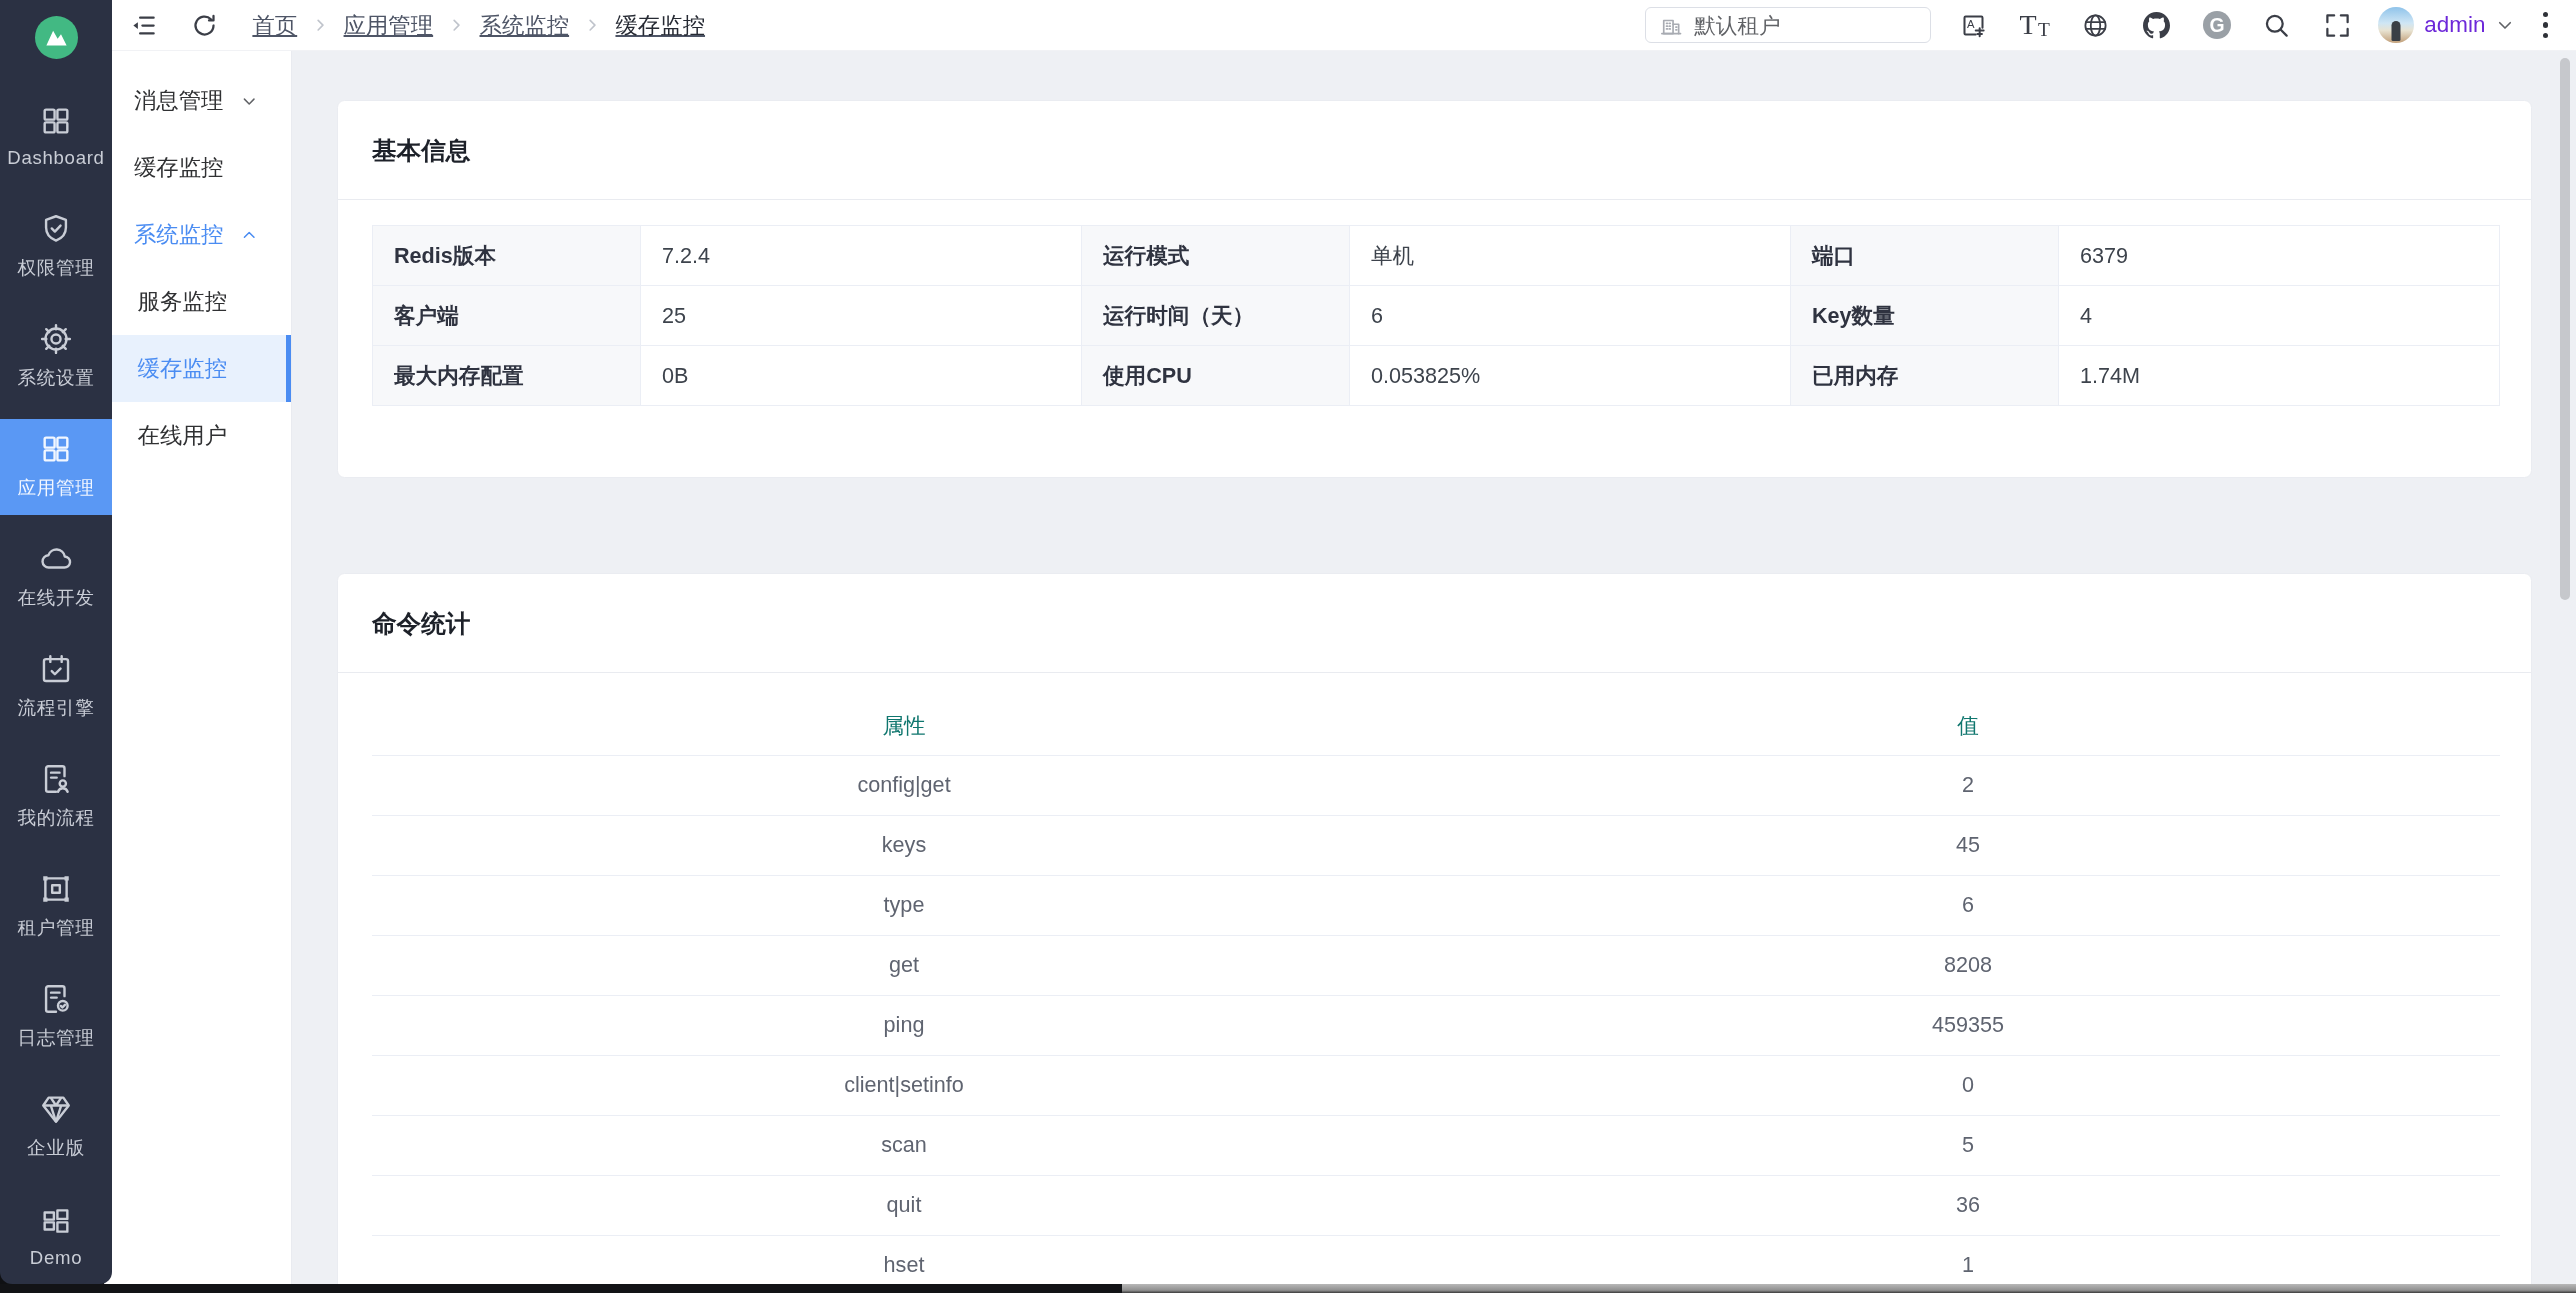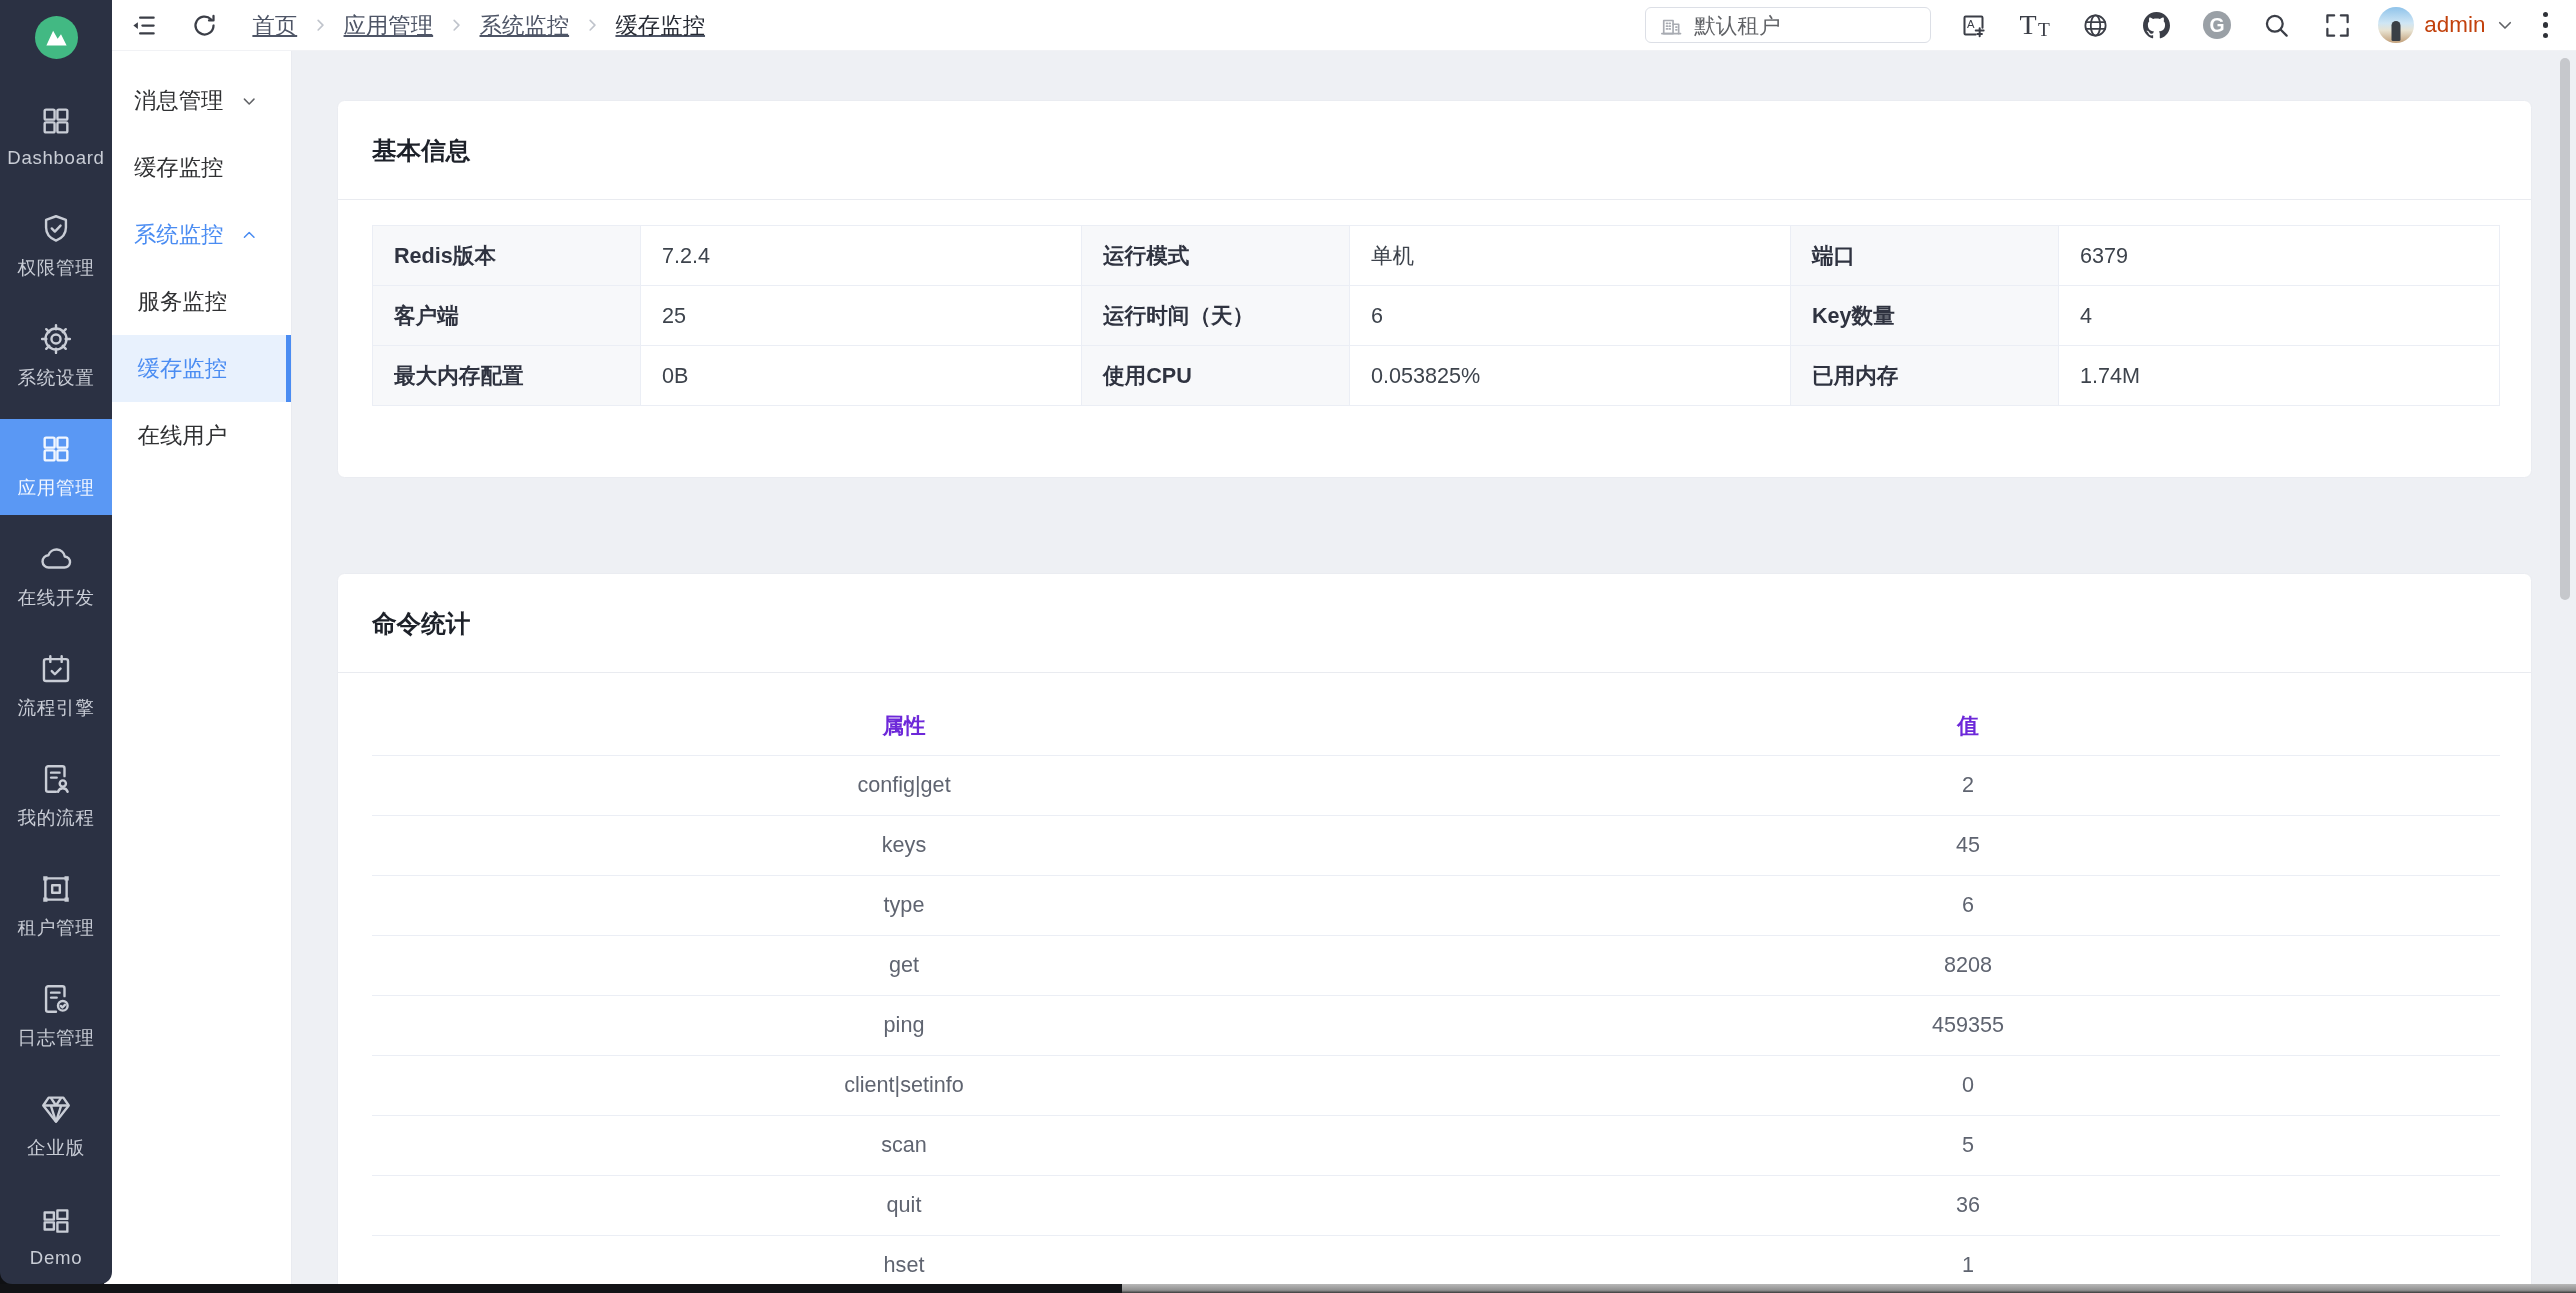--- a/index.html
+++ b/index.html
@@ -31,21 +31,21 @@
     display:flex; align-items:center; padding:0 13.4px; margin-right:27px; cursor:pointer; background:#fff; }
   .tenant-select .b-icon { color:#a8abb2; margin-right:12px; display:inline-flex; }
   .tenant-select .b-icon svg { width:22.4px; height:22.4px; }
   .tenant-select .tenant-text { font-size:21.6px; color:#606266; }
   .tool-icons { display:flex; align-items:center; gap:31px; margin-right:25px; }
   .avatar { width:36px; height:36px; border-radius:50%; overflow:hidden; position:relative; cursor:pointer;
     background:linear-gradient(#8fc3ea 0%,#cfe6f5 45%,#e8e3d2 65%,#c2a07a 100%); flex:0 0 auto; }
   .avatar .fig { position:absolute; left:50%; top:40%; transform:translateX(-50%);
     width:9px; height:19.4px; background:#3a3f46; border-radius:4.5px 4.5px 1.5px 1.5px; }
   .user-wrap { display:flex; align-items:center; gap:10.4px; cursor:pointer; margin-right:19.4px; }
-  .user-name { font-size:22.4px; color:#c2410c; }
+  .user-name { font-size:22.4px; color:#6d28d9; }
   .chev { color:#606266; display:inline-flex; } .chev svg{ width:18px; height:18px; }
   .more-dots { width:25px; height:33px; display:flex; flex-direction:column; align-items:center;
     justify-content:center; gap:5.2px; cursor:pointer; margin-right:4.5px; }
   .more-dots i { width:5.2px; height:5.2px; border-radius:50%; background:#2f3238; }
 
   
   .side-nav { position:absolute; left:0; top:0; width:112px; height:1284px; background:#2b3143;
     border-radius:0 0 12px 12px; z-index:4; display:flex; flex-direction:column; align-items:stretch;gap:14px; }
   .logo-wrap { height:75px; display:flex; align-items:center; justify-content:center; flex:0 0 auto; }
   .logo-circle { width:43px; height:43px; border-radius:50%; background:#42b983; display:flex;
@@ -80,21 +80,21 @@
     font-weight:700; color:#1d2129; border-bottom:0.7px solid #e9ebf0; }
   .card-basic { top:49px; height:378px; }
   .card-cmd { top:522px; height:895px; }
 
   table.info { border-collapse:collapse; margin:25px 34px 0 34px; width:2128px; table-layout:fixed; }
   table.info td { border:0.7px solid #ebeef5; height:60px; font-size:21.6px; padding:0 21px; }
   td.lbl { width:268px; background:#f7f8fa; color:#2f3340; font-weight:700; }
   td.val { width:441px; color:#3d434c; font-weight:400; background:#fff; }
 
   table.cmd { border-collapse:collapse; margin:22.4px 34px 0 34px; width:2128px; table-layout:fixed; }
-  table.cmd th { height:60px; font-size:21.6px; font-weight:700; color:#6d28d9; text-align:center;
+  table.cmd th { height:60px; font-size:21.6px; font-weight:400; color:#0f766e; text-align:center;
     border-bottom:0.7px solid #ebeef5; }
   table.cmd td { height:60px; font-size:21.6px; color:#5f6470; text-align:center;
     border-bottom:0.7px solid #ebeef5; }
 
   
   .scroll-thumb { position:absolute; right:6px; top:58px; width:10.4px; height:542px; border-radius:5.2px;
     background:#c6c8cc; z-index:5; cursor:pointer; }
 
   .tt-icon { font-family:"Liberation Serif","DejaVu Serif",serif; color:#3b3e47; font-weight:400;
     font-size:28px; line-height:1; display:flex; align-items:flex-end; cursor:pointer; }

